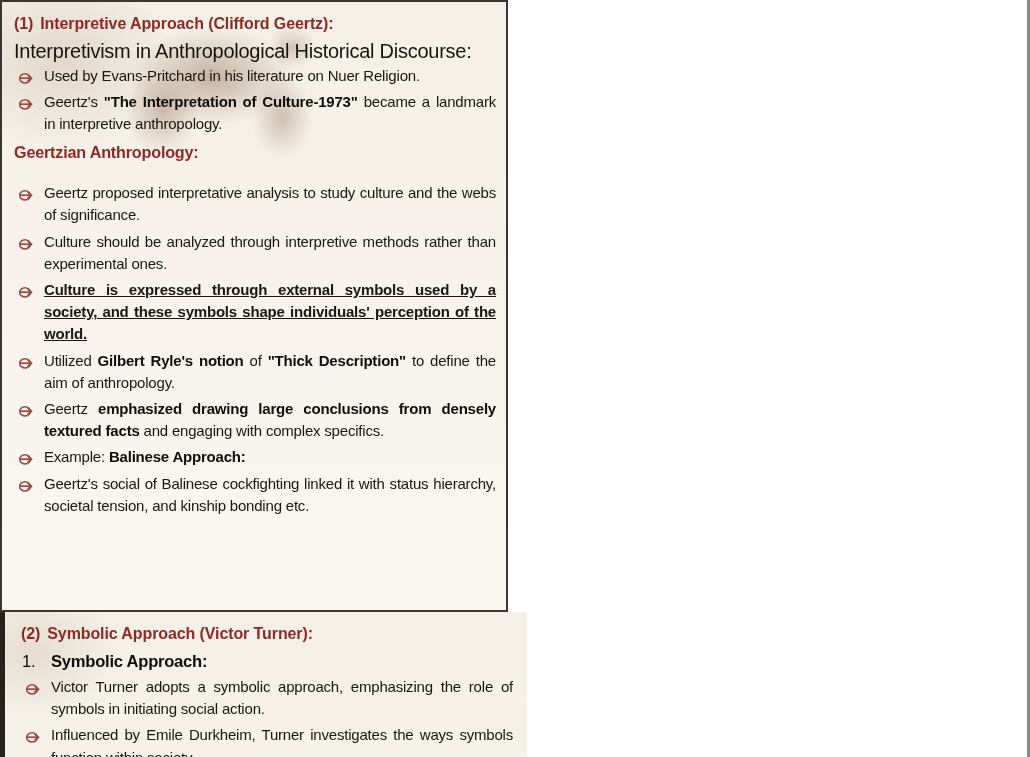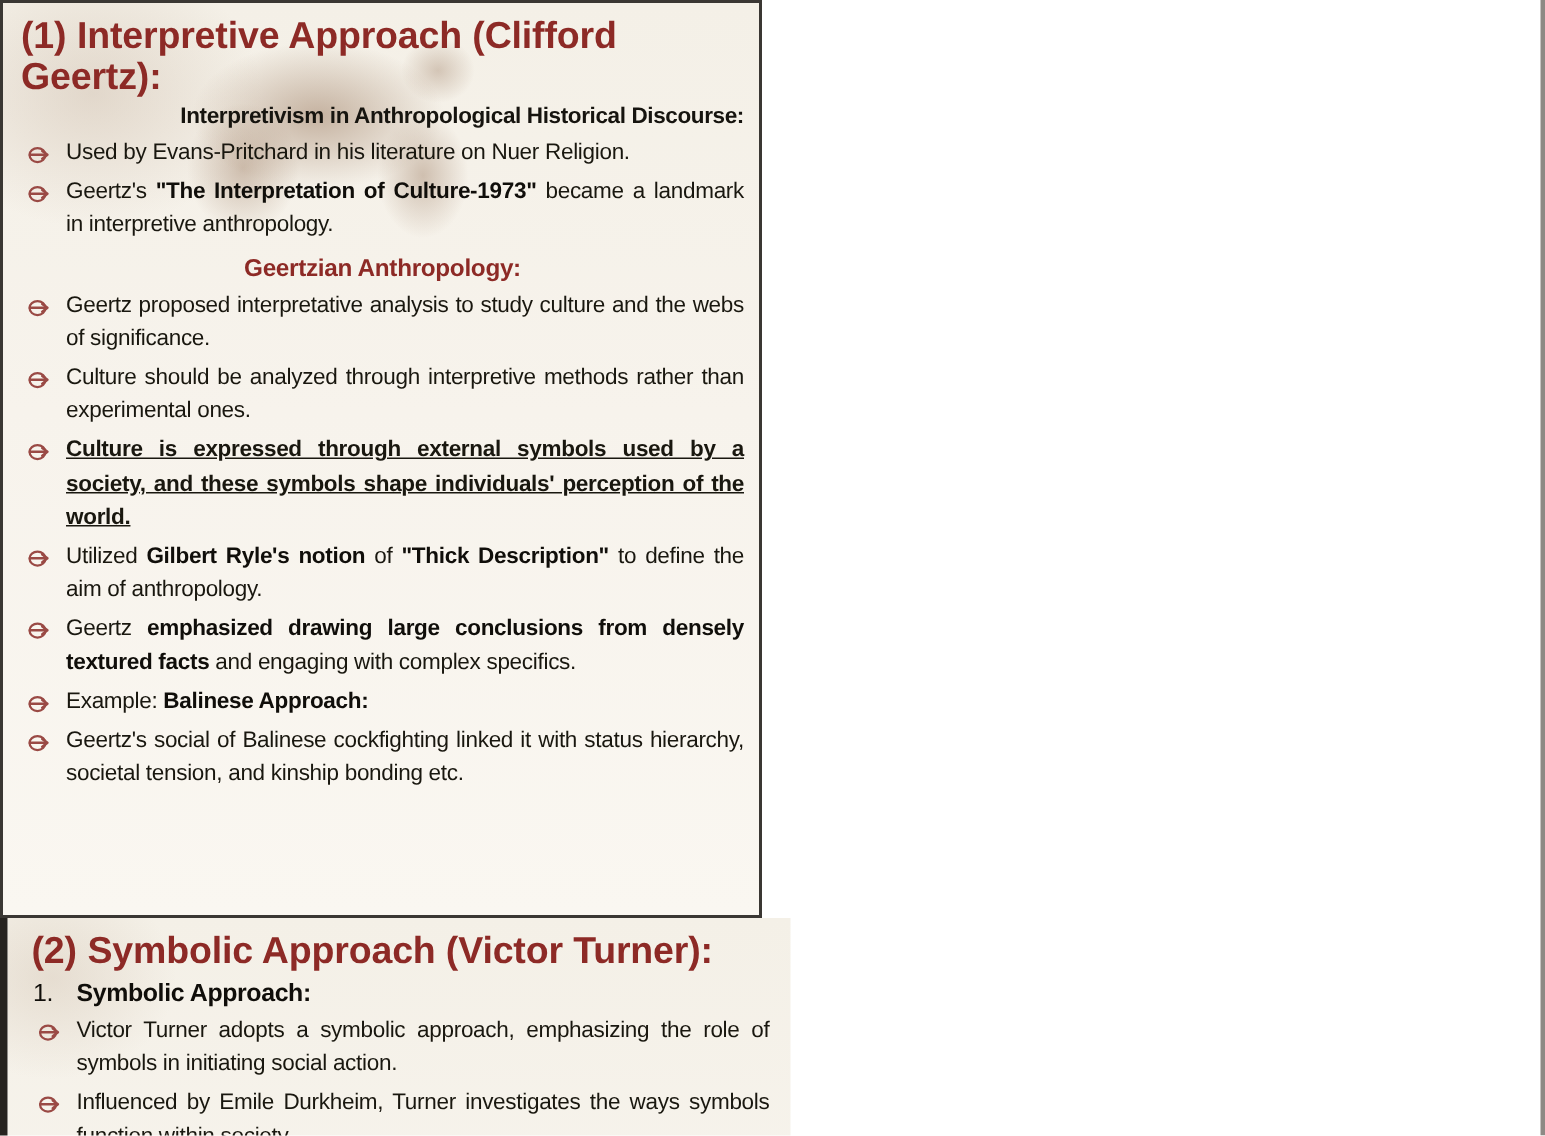--- a/index.html
+++ b/index.html
@@ -61,45 +61,43 @@
     position: relative;
     z-index: 3;
   }
   #col-left .inner  { padding: 9px 10px 0 12px; }
   #col-right .inner { padding: 9px 14px 0 16px; }
 
   
   .sec-title {
     color: #8d2a26;
     font-weight: bold;
-    font-size: 25px;
+    font-size: 16px;
     line-height: 26.5px;
     letter-spacing: -0.1px;
     margin: 0 0 3px 0;
   }
   .sec-title .num { margin-right: 7px; }
 
   .sub-head-dark {
     color: #16140f;
-    font-weight: bold;
-    font-size: 15px;
+    font-weight: normal;
+    font-size: 20px;
     line-height: 21px;
     letter-spacing: -0.25px;
     margin: 1px 0 3px 0;
-    text-align: right;
   }
 
   .sub-head-red {
     color: #8d2a26;
     font-weight: bold;
     font-size: 16.2px;
     line-height: 21px;
     letter-spacing: -0.2px;
-    margin: 7px 0 3px 0;
-    text-align: center;
+    margin: 7px 0 19px 0;
   }
 
   
   .bullet {
     position: relative;
     padding-left: 30px;
     margin: 0 0 4px 0;
     font-size: 15px;
     line-height: 22.2px;
     color: #19170f;

